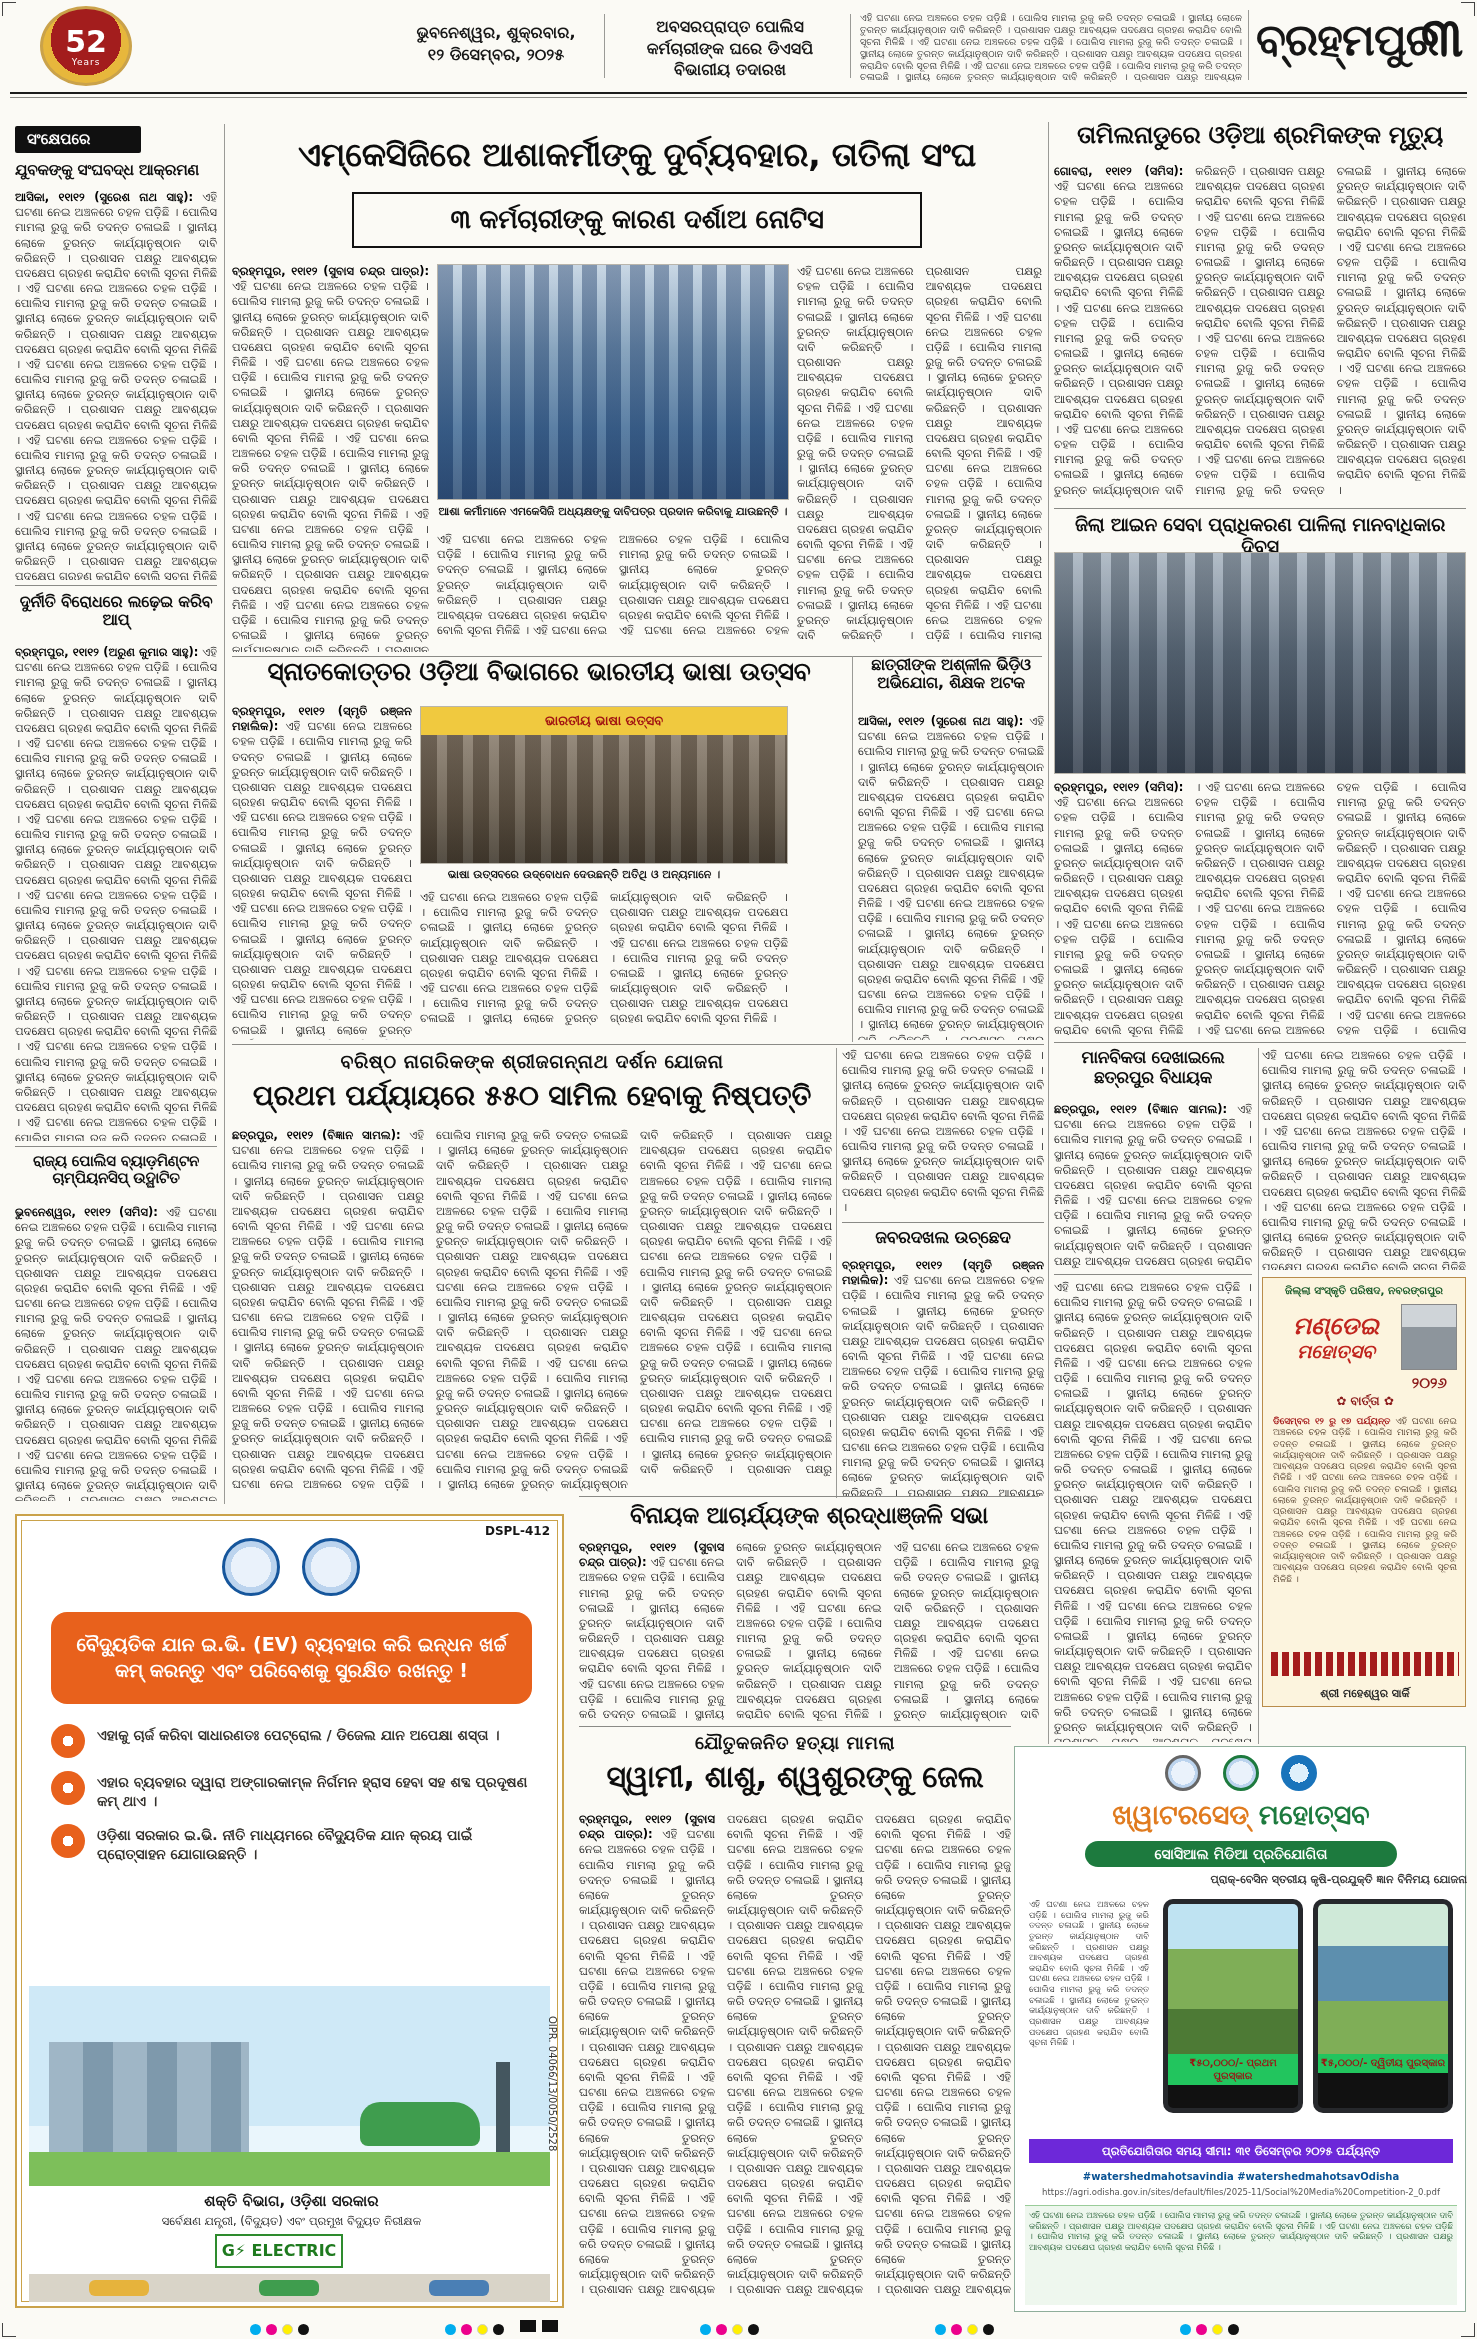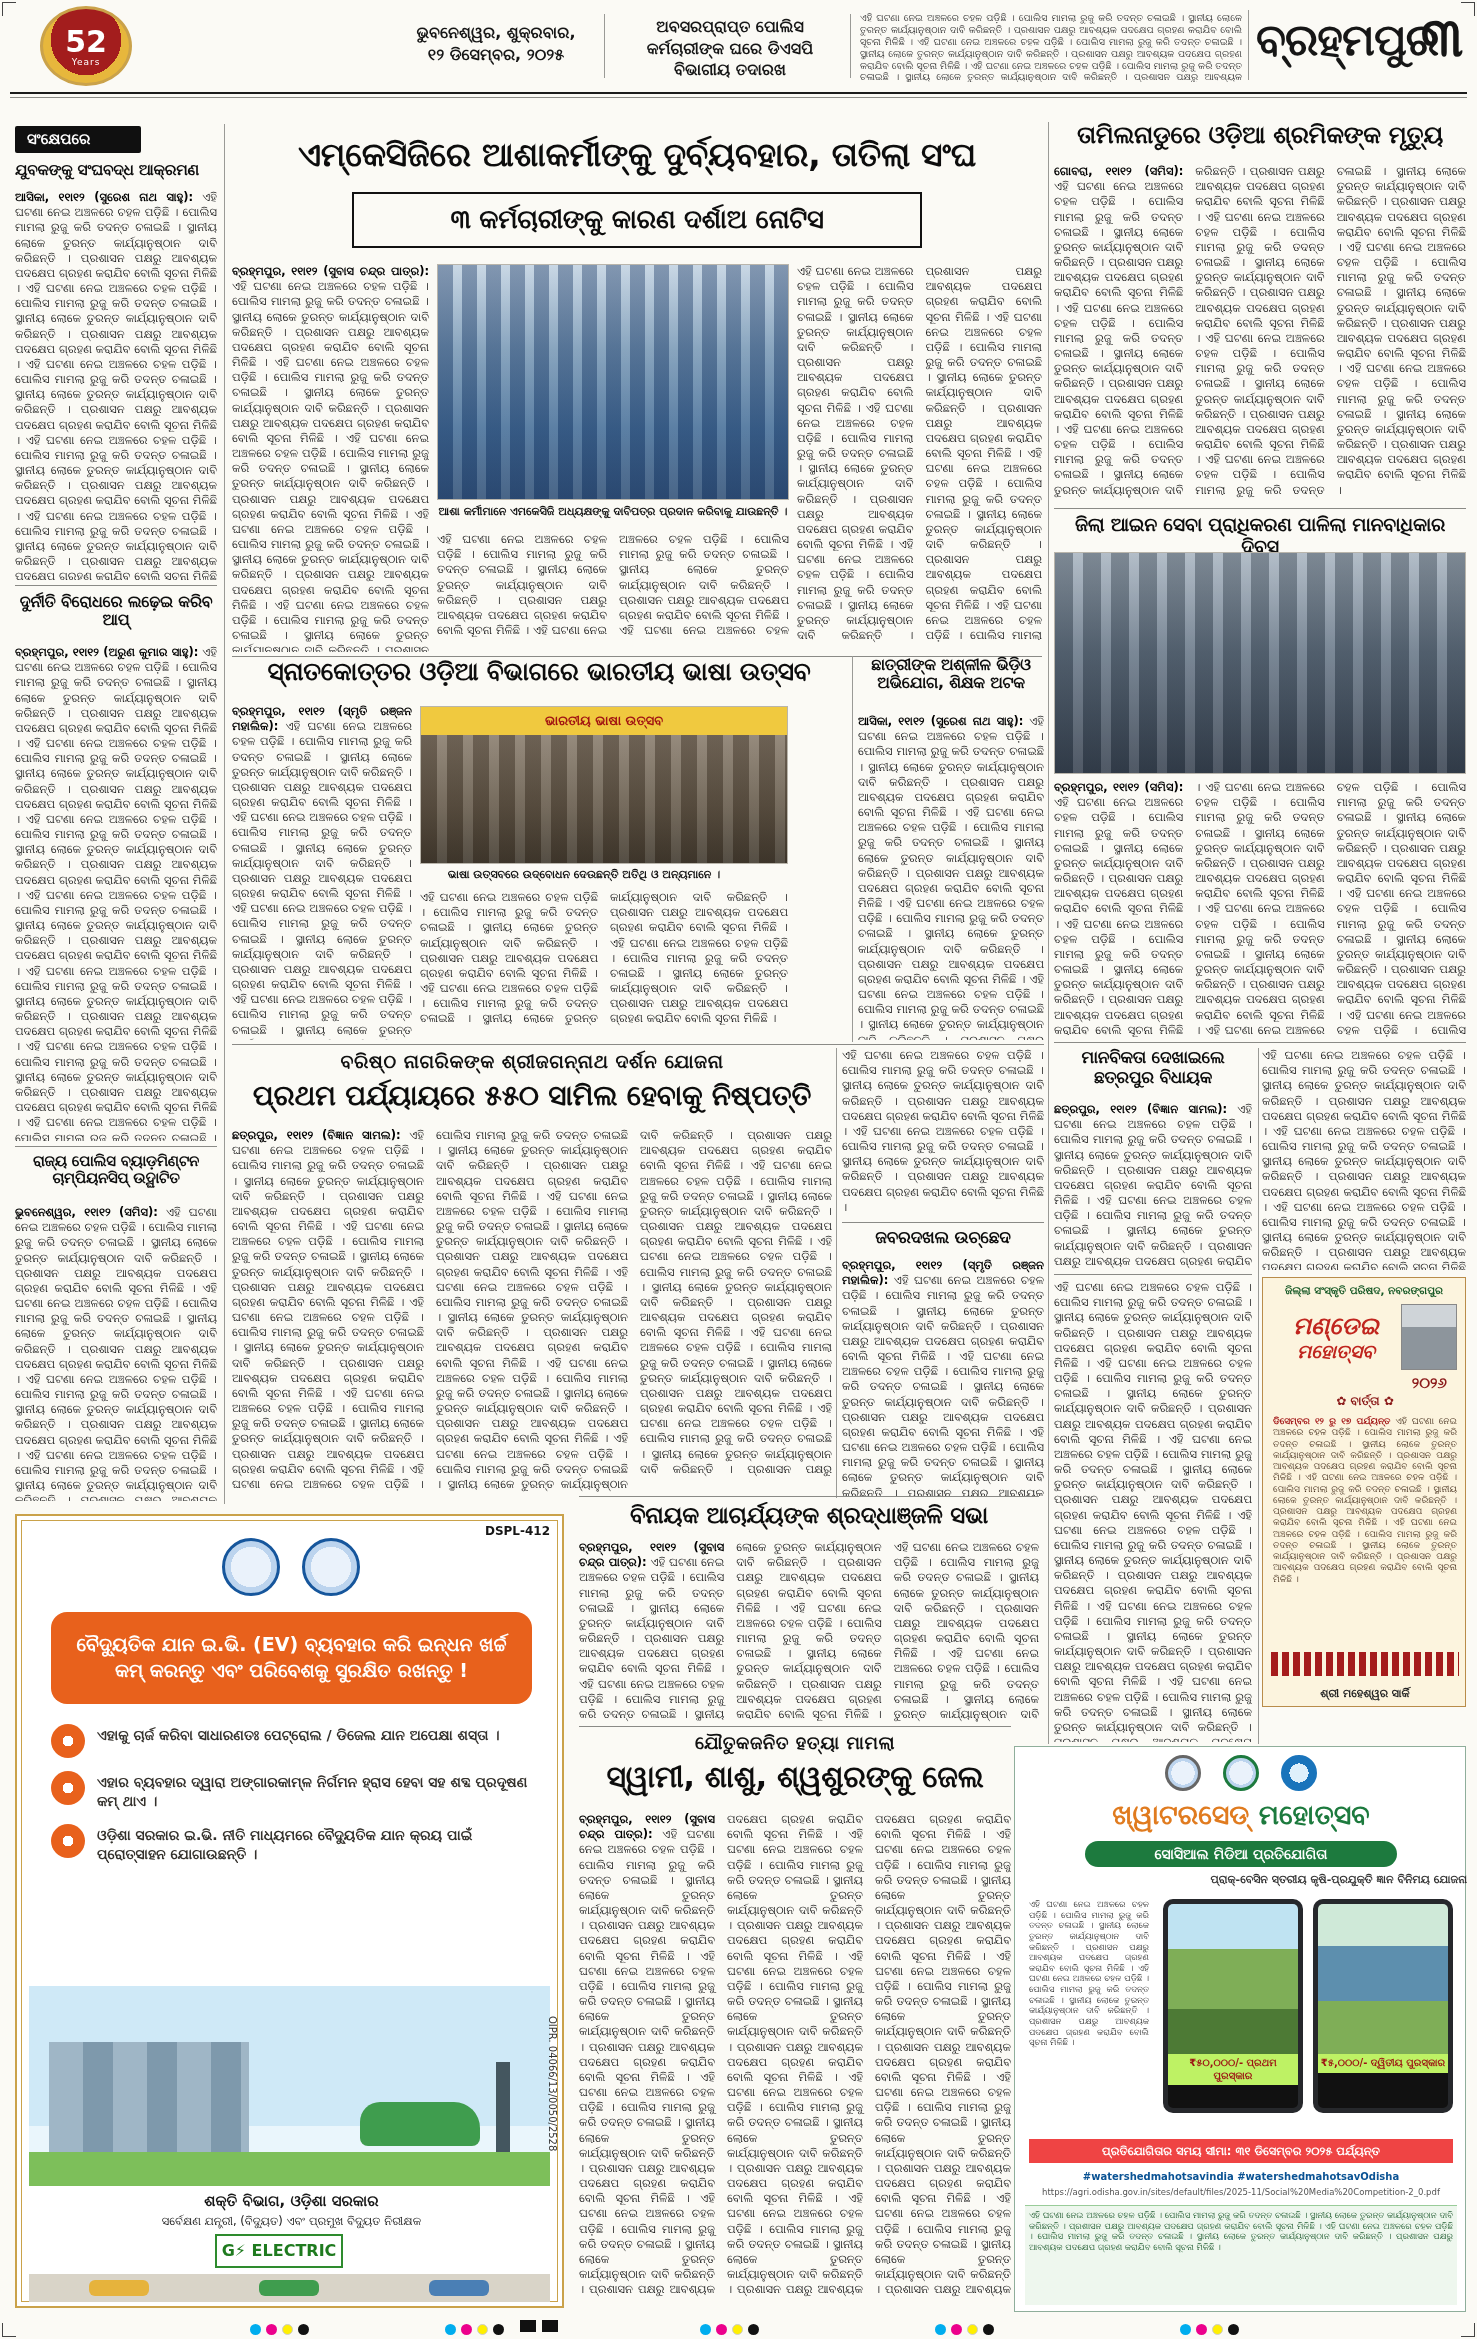--- a/index.html
+++ b/index.html
@@ -31,25 +31,25 @@
   .ad-ev{background:#fff;border:2px solid #caa24a;box-shadow:inset 0 0 0 4px #fff,inset 0 0 0 5px #caa24a}
   .ev-head{background:#e8611c;border-radius:16px;color:#fff;font-weight:bold;font-size:19px;line-height:1.35;text-align:center;display:flex;align-items:center;justify-content:center;padding:8px 14px}
   .ev-bullet{display:flex;align-items:flex-start;margin-bottom:13px}
   .ev-dot{flex:0 0 34px;height:34px;border-radius:50%;background:radial-gradient(circle at 50% 50%,#fff 0 22%,#e8611c 22% 100%);margin-right:12px}
   .ev-text{font-size:14px;font-weight:bold;color:#33302b;line-height:1.35;text-align:left;padding-top:2px}
   .logo-circle{border-radius:50%;border:3px solid #16569c;background:radial-gradient(circle,#eaf2fb 0 55%,#bcd4ee 55% 100%)}
   .sign-ge{background:#fff;border:2px solid #2e8b2e;color:#1f7a1f;font-weight:bold;text-align:center}
   .ad-mandei{background:#fcf4de;border:1px solid #b98c4a}
   .ad-water{background:#fff;border:1px solid #8fae9b}
   .pill-green{background:#1d7a3e;color:#fff;font-weight:bold;text-align:center;border-radius:13px}
-  .bar-orange{background:#ef4444;color:#fff;font-weight:bold;text-align:center}
+  .bar-orange{background:#6d28d9;color:#fff;font-weight:bold;text-align:center}
   .card-phone{border:5px solid #26282c;border-radius:10px;background:#111;overflow:hidden}
   .card-photo1{height:150px;background:linear-gradient(180deg,#bfe3f2 0 30%,#7fae57 30% 70%,#4d7a35 70% 100%)}
   .card-photo2{height:150px;background:linear-gradient(180deg,#cfe9d8 0 28%,#5d8fae 28% 65%,#7fae57 65% 100%)}
-  .prize{background:#bef264;color:#9c1313;font-weight:bold;font-size:10px;text-align:center;line-height:1.25;padding:3px 2px}
+  .prize{background:#22c55e;color:#9c1313;font-weight:bold;font-size:10px;text-align:center;line-height:1.25;padding:3px 2px}
   .dancers{background:repeating-linear-gradient(90deg,#a51c1c 0 7px,#fcf4de 7px 11px)}
   .regdot{width:11px;height:11px;border-radius:50%;display:inline-block;margin-right:5px}
   .crop{width:14px;height:14px;border-color:#444;border-style:solid}
 </style>
 </head>
 <body>
 
 <div class="sheet">
 
   <div class="abs badge" style="left:40px;top:6px;width:92px;height:80px">

